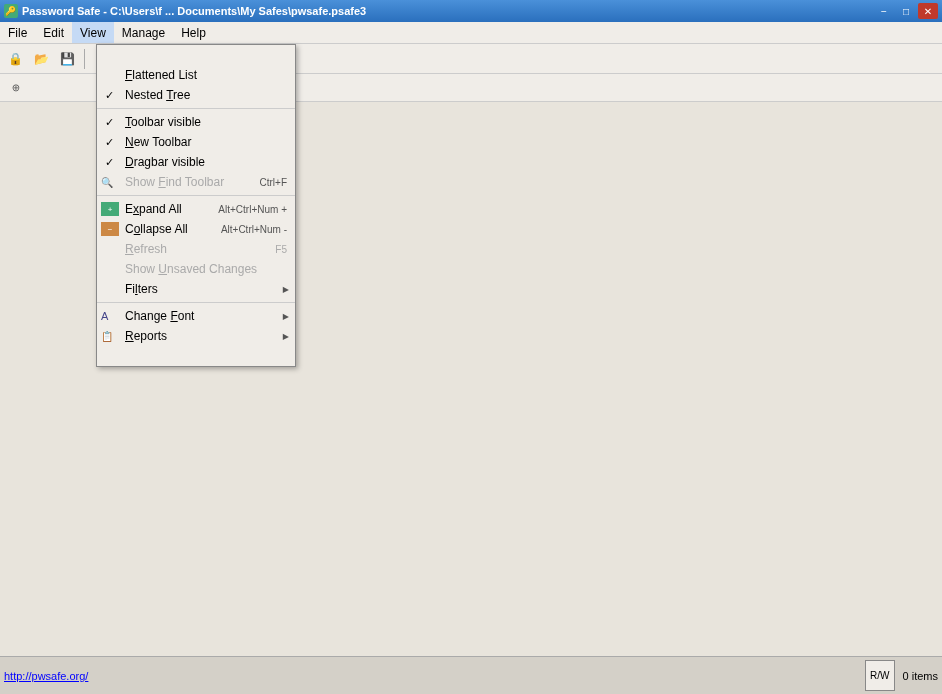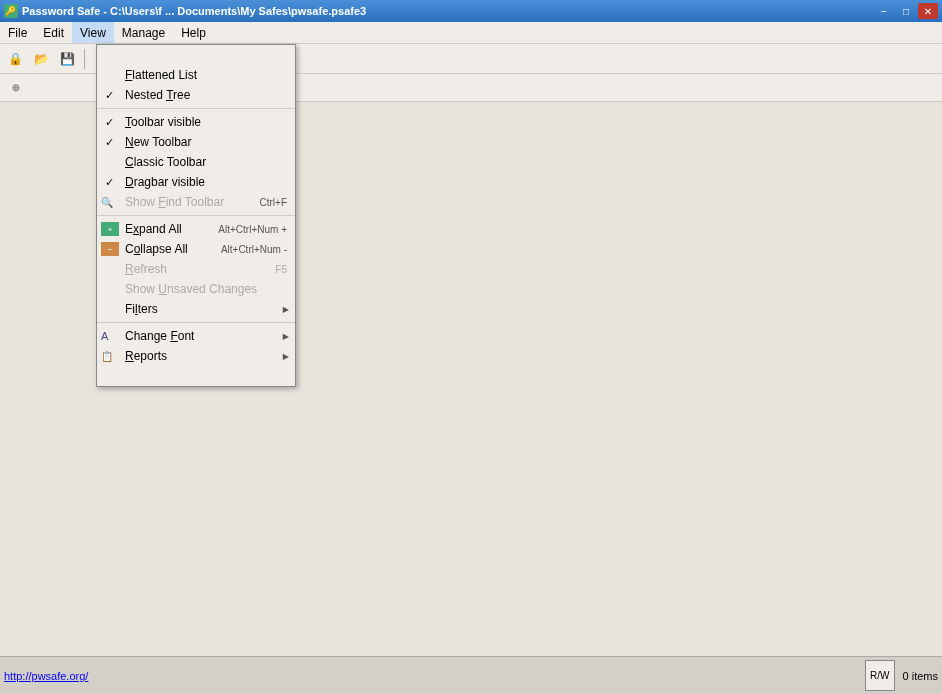--- a/index.html
+++ b/index.html
@@ -278,23 +278,20 @@
   <div class="dd-item">
     <span style="position:absolute;left:8px;font-size:11px;">✓</span>
     <span><span class="underline-char">T</span>oolbar visible</span>
   </div>
 
   <div class="dd-item">
     <span style="position:absolute;left:8px;font-size:11px;">✓</span>
     <span><span class="underline-char">N</span>ew Toolbar</span>
   </div>
 
-  <div class="dd-item">
-    <span><span class="underline-char">C</span>lassic Toolbar</span>
-  </div>
 
   <div class="dd-item">
     <span style="position:absolute;left:8px;font-size:11px;">✓</span>
     <span><span class="underline-char">D</span>ragbar visible</span>
   </div>
 
   <div class="dd-item disabled">
     <span style="position:absolute;left:4px;color:#aaa;font-size:10px;">🔍</span>
     <span>Show <span class="underline-char">F</span>ind Toolbar</span>
     <span class="dd-shortcut">Ctrl+F</span>

